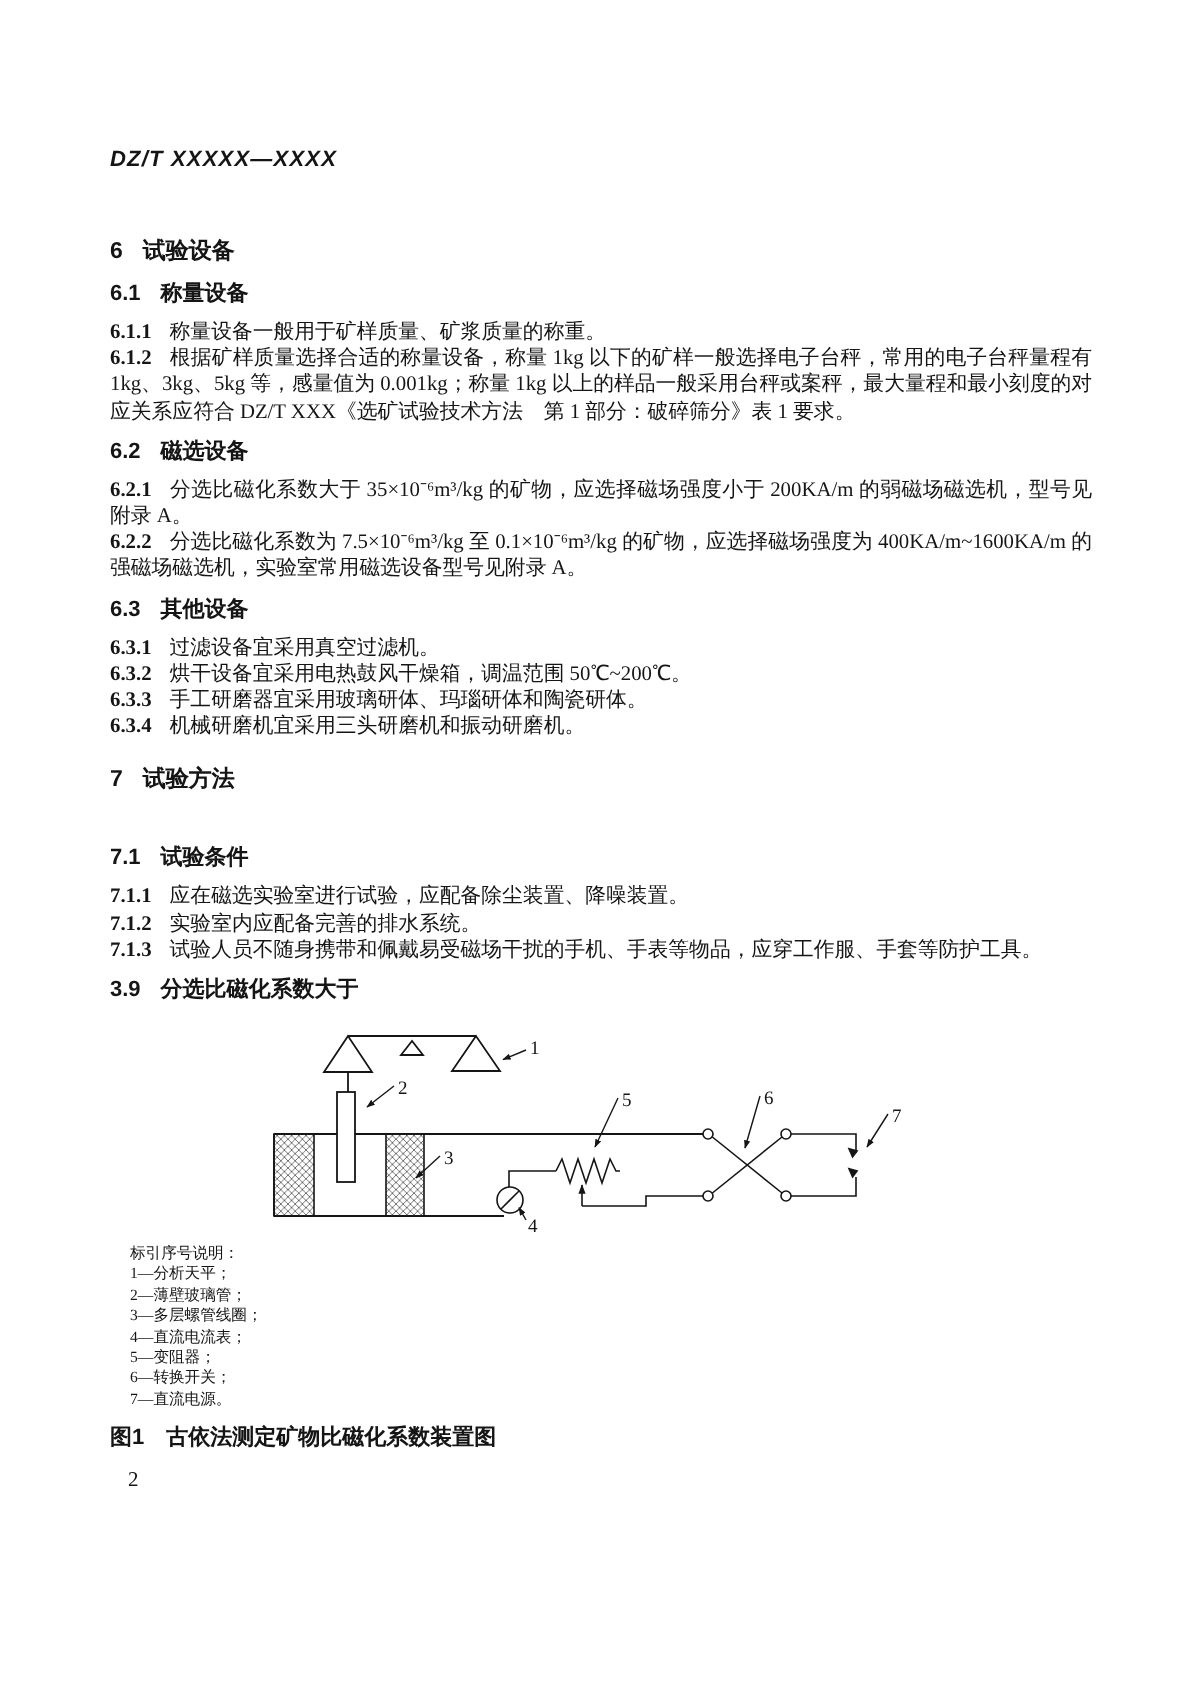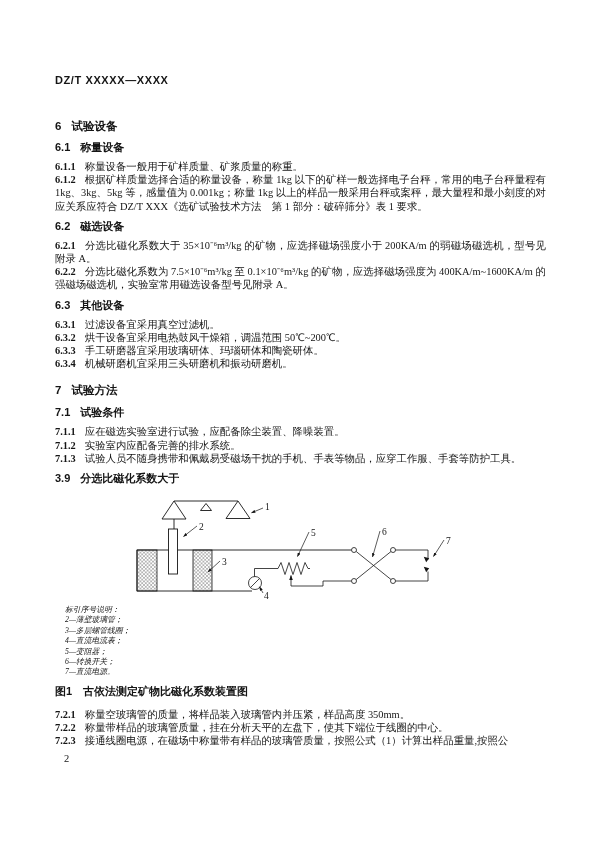--- a/index.html
+++ b/index.html
@@ -4,38 +4,38 @@
 <style>
   html,body{margin:0;padding:0;}
   body{
     width:600px;height:849px;background:#ffffff;position:relative;overflow:hidden;
     font-family:"Liberation Serif",serif;color:#151515;
     -webkit-font-smoothing:antialiased;
   }
   .doc-header{
     position:absolute;left:55px;top:74px;
     font-family:"Liberation Sans",sans-serif;font-weight:bold;
-    font-size:11px;letter-spacing:0.6px;
+    font-size:11px;letter-spacing:0.6px;font-style:italic;
   }
   .content{position:absolute;left:55px;top:116px;width:491px;}
   .h{font-family:"Liberation Sans",sans-serif;font-weight:bold;line-height:13px;}
   .h .num{margin-right:10px;}
   .h1{font-size:11.5px;margin:4px 0 8px 0;}
-  .h1:not(:first-child){margin-top:14px;margin-bottom:9px;}
+  .h1:not(:first-child){margin-top:14px;margin-bottom:26px;}
   .h2{font-size:11px;margin:7px 0 6px 0;}
   .clause{
     font-size:10.4px;line-height:13.2px;text-align:justify;
     word-break:break-all;margin:0;
   }
   .clause .num{font-weight:bold;margin-right:9px;white-space:nowrap;}
   .figure-wrap{margin-top:2px;}
   .figure-svg{display:block;}
   .figure-svg text{font-family:"Liberation Serif",serif;font-size:9.5px;fill:#151515;}
   .legend{margin:0 0 0 10px;font-size:7.8px;line-height:10.4px;}
-  .legend div{white-space:nowrap;font-style:italic;}
+  .legend div{white-space:nowrap;}
   .caption{
     font-family:"Liberation Sans",sans-serif;font-weight:bold;
     font-size:11px;margin:6px 0 9px 0;
   }
   .page-number{margin:5px 0 0 9px;font-size:10.5px;}
 </style>
 </head>
 <body>
 
 <div class="doc-header">DZ/T XXXXX—XXXX</div>
@@ -135,32 +135,28 @@
       <text x="222" y="592">3</text>
       <text x="264" y="626">4</text>
       <text x="311" y="563">5</text>
       <text x="382" y="562">6</text>
       <text x="446" y="571">7</text>
     </svg>
 
     <div class="legend">
       <div>标引序号说明：</div>
       <div id="legend-list">
+          <div>1—分析天平；</div>
           <div>2—薄壁玻璃管；</div>
           <div>3—多层螺管线圈；</div>
           <div>4—直流电流表；</div>
           <div>5—变阻器；</div>
           <div>6—转换开关；</div>
           <div>7—直流电源。</div>
         </div>
     </div>
 
     <div class="caption">图1　古依法测定矿物比磁化系数装置图</div>
   </div>
 
-  <div id="blocks-after">
-      <div class="clause"><span class="num">7.2.1</span><span>称量空玻璃管的质量，将样品装入玻璃管内并压紧，样品高度 350mm。</span></div>
-      <div class="clause"><span class="num">7.2.2</span><span>称量带样品的玻璃管质量，挂在分析天平的左盘下，使其下端位于线圈的中心。</span></div>
-      <div class="clause"><span class="num">7.2.3</span><span>接通线圈电源，在磁场中称量带有样品的玻璃管质量，按照公式（1）计算出样品重量,按照公</span></div>
-    </div>
 
   <div class="page-number">2</div>
 </div>
 
 </body></html>

